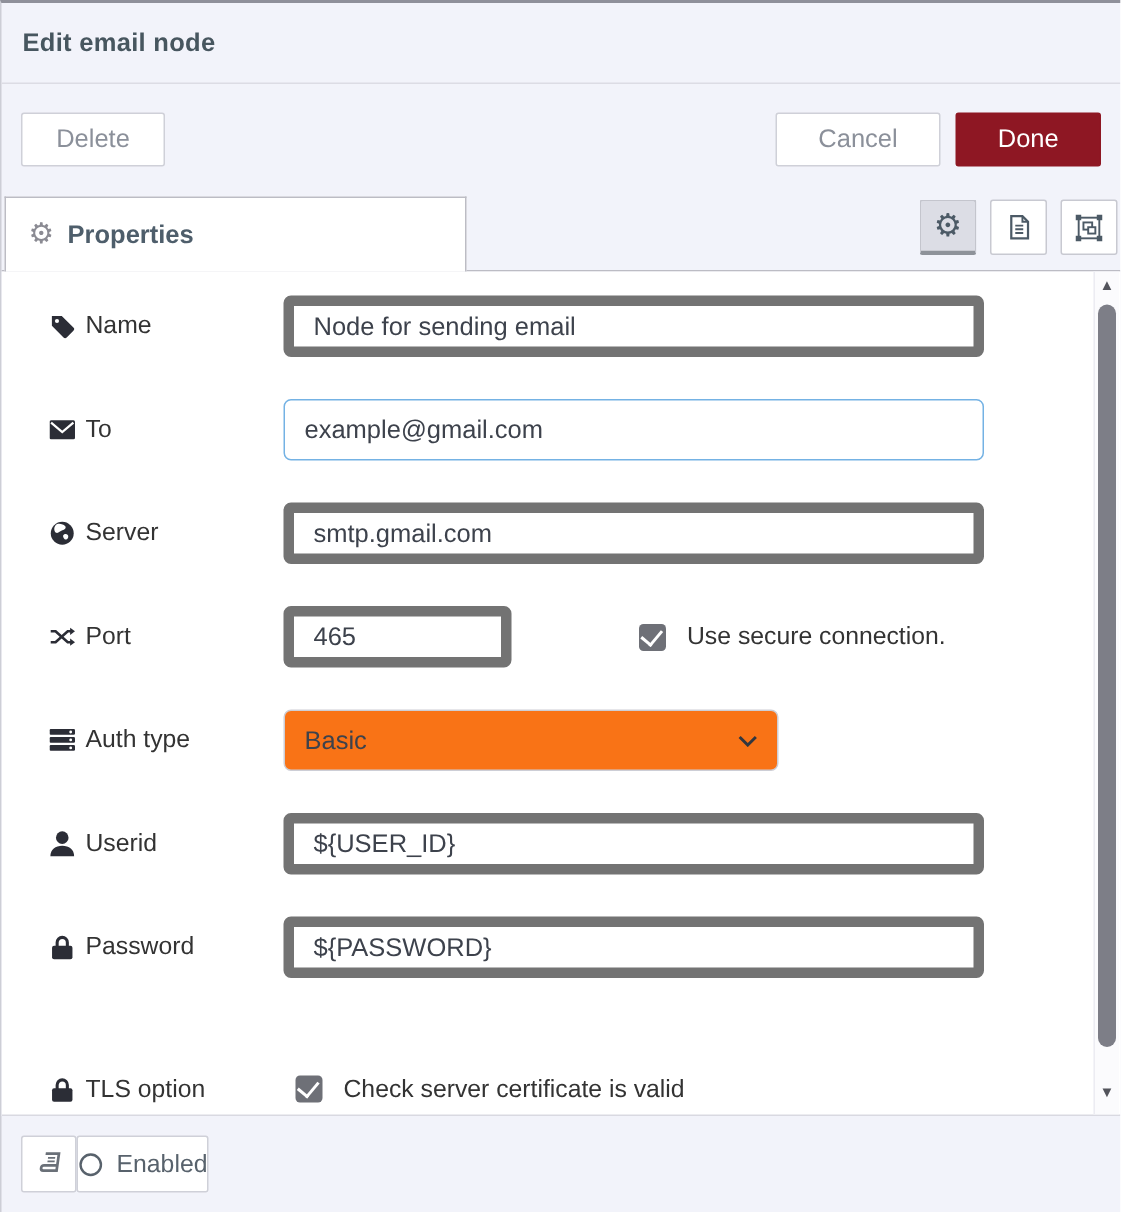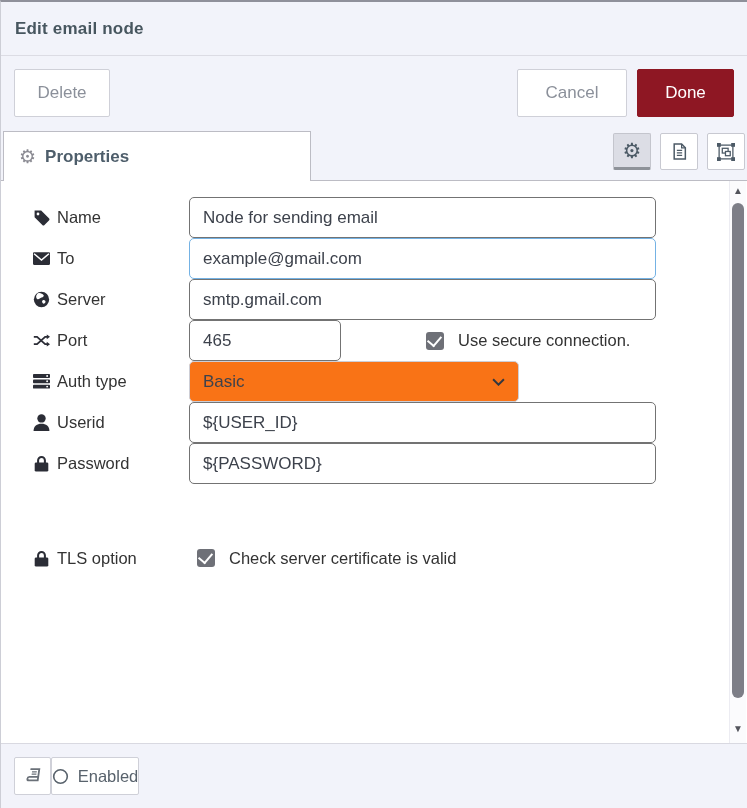--- a/index.html
+++ b/index.html
@@ -25,21 +25,21 @@
   }
   .dlg-title { font-size: 17px; font-weight: bold; color: #47565f; letter-spacing: .2px; }
 
   
   .dlg-buttons {
     height: 74px; flex: 0 0 74px;
     display: flex; align-items: center;
     padding: 0 13px;
   }
   .btn {
-    height: 48px; min-width: 96px;
+    height: 36px; min-width: 96px;
     padding: 0 20px;
     font-family: "Liberation Sans", sans-serif;
     font-size: 17px;
     border-radius: 2px;
     cursor: pointer;
   }
   .btn-plain { background: #fff; border: 1px solid #cfd0d8; color: #8b909a; }
   .spacer { flex: 1; }
   .btn-cancel { margin-right: 10px; min-width: 110px; }
   .btn-red { background: #8e1723; border: 1px solid #8e1723; color: #fff; min-width: 97px; }
@@ -80,32 +80,32 @@
 
   
   .content {
     flex: 1 1 auto;
     background: #fff;
     position: relative;
     border-bottom: 1px solid #d9d9e1;
     overflow: hidden;
   }
   .form { padding: 16px 0 0 32px; }
-  .row { display: flex; align-items: center; height: 41px; }
+  .row { display: flex; align-items: center; height: 41px; margin-bottom: 28px; }
   .row-tls { margin-top: 62px; height: 24px; margin-bottom: 0; }
   .lbl {
     width: 156px; flex: 0 0 156px;
     display: flex; align-items: center;
     font-size: 16.5px; color: #333;
   }
   .lbl .fico { width: 17px; height: 17px; margin-right: 7px; flex: 0 0 17px; display: inline-flex; }
   .lbl .fico svg { width: 100%; height: 100%; }
   .inp {
     height: 41px;
-    border: 1px solid #737373; border-radius: 5px;
+    border: 7px solid #737373; border-radius: 5px;
     font-family: "Liberation Sans", sans-serif;
     font-size: 17px; color: #3d424c;
     padding: 0 13px;
     background: #fff;
     outline: none;
   }
   .inp-wide { width: 467px; }
   .inp-focus { border: 1px solid #74b2e4; }
   .inp-port { width: 152px; }
   .select {

